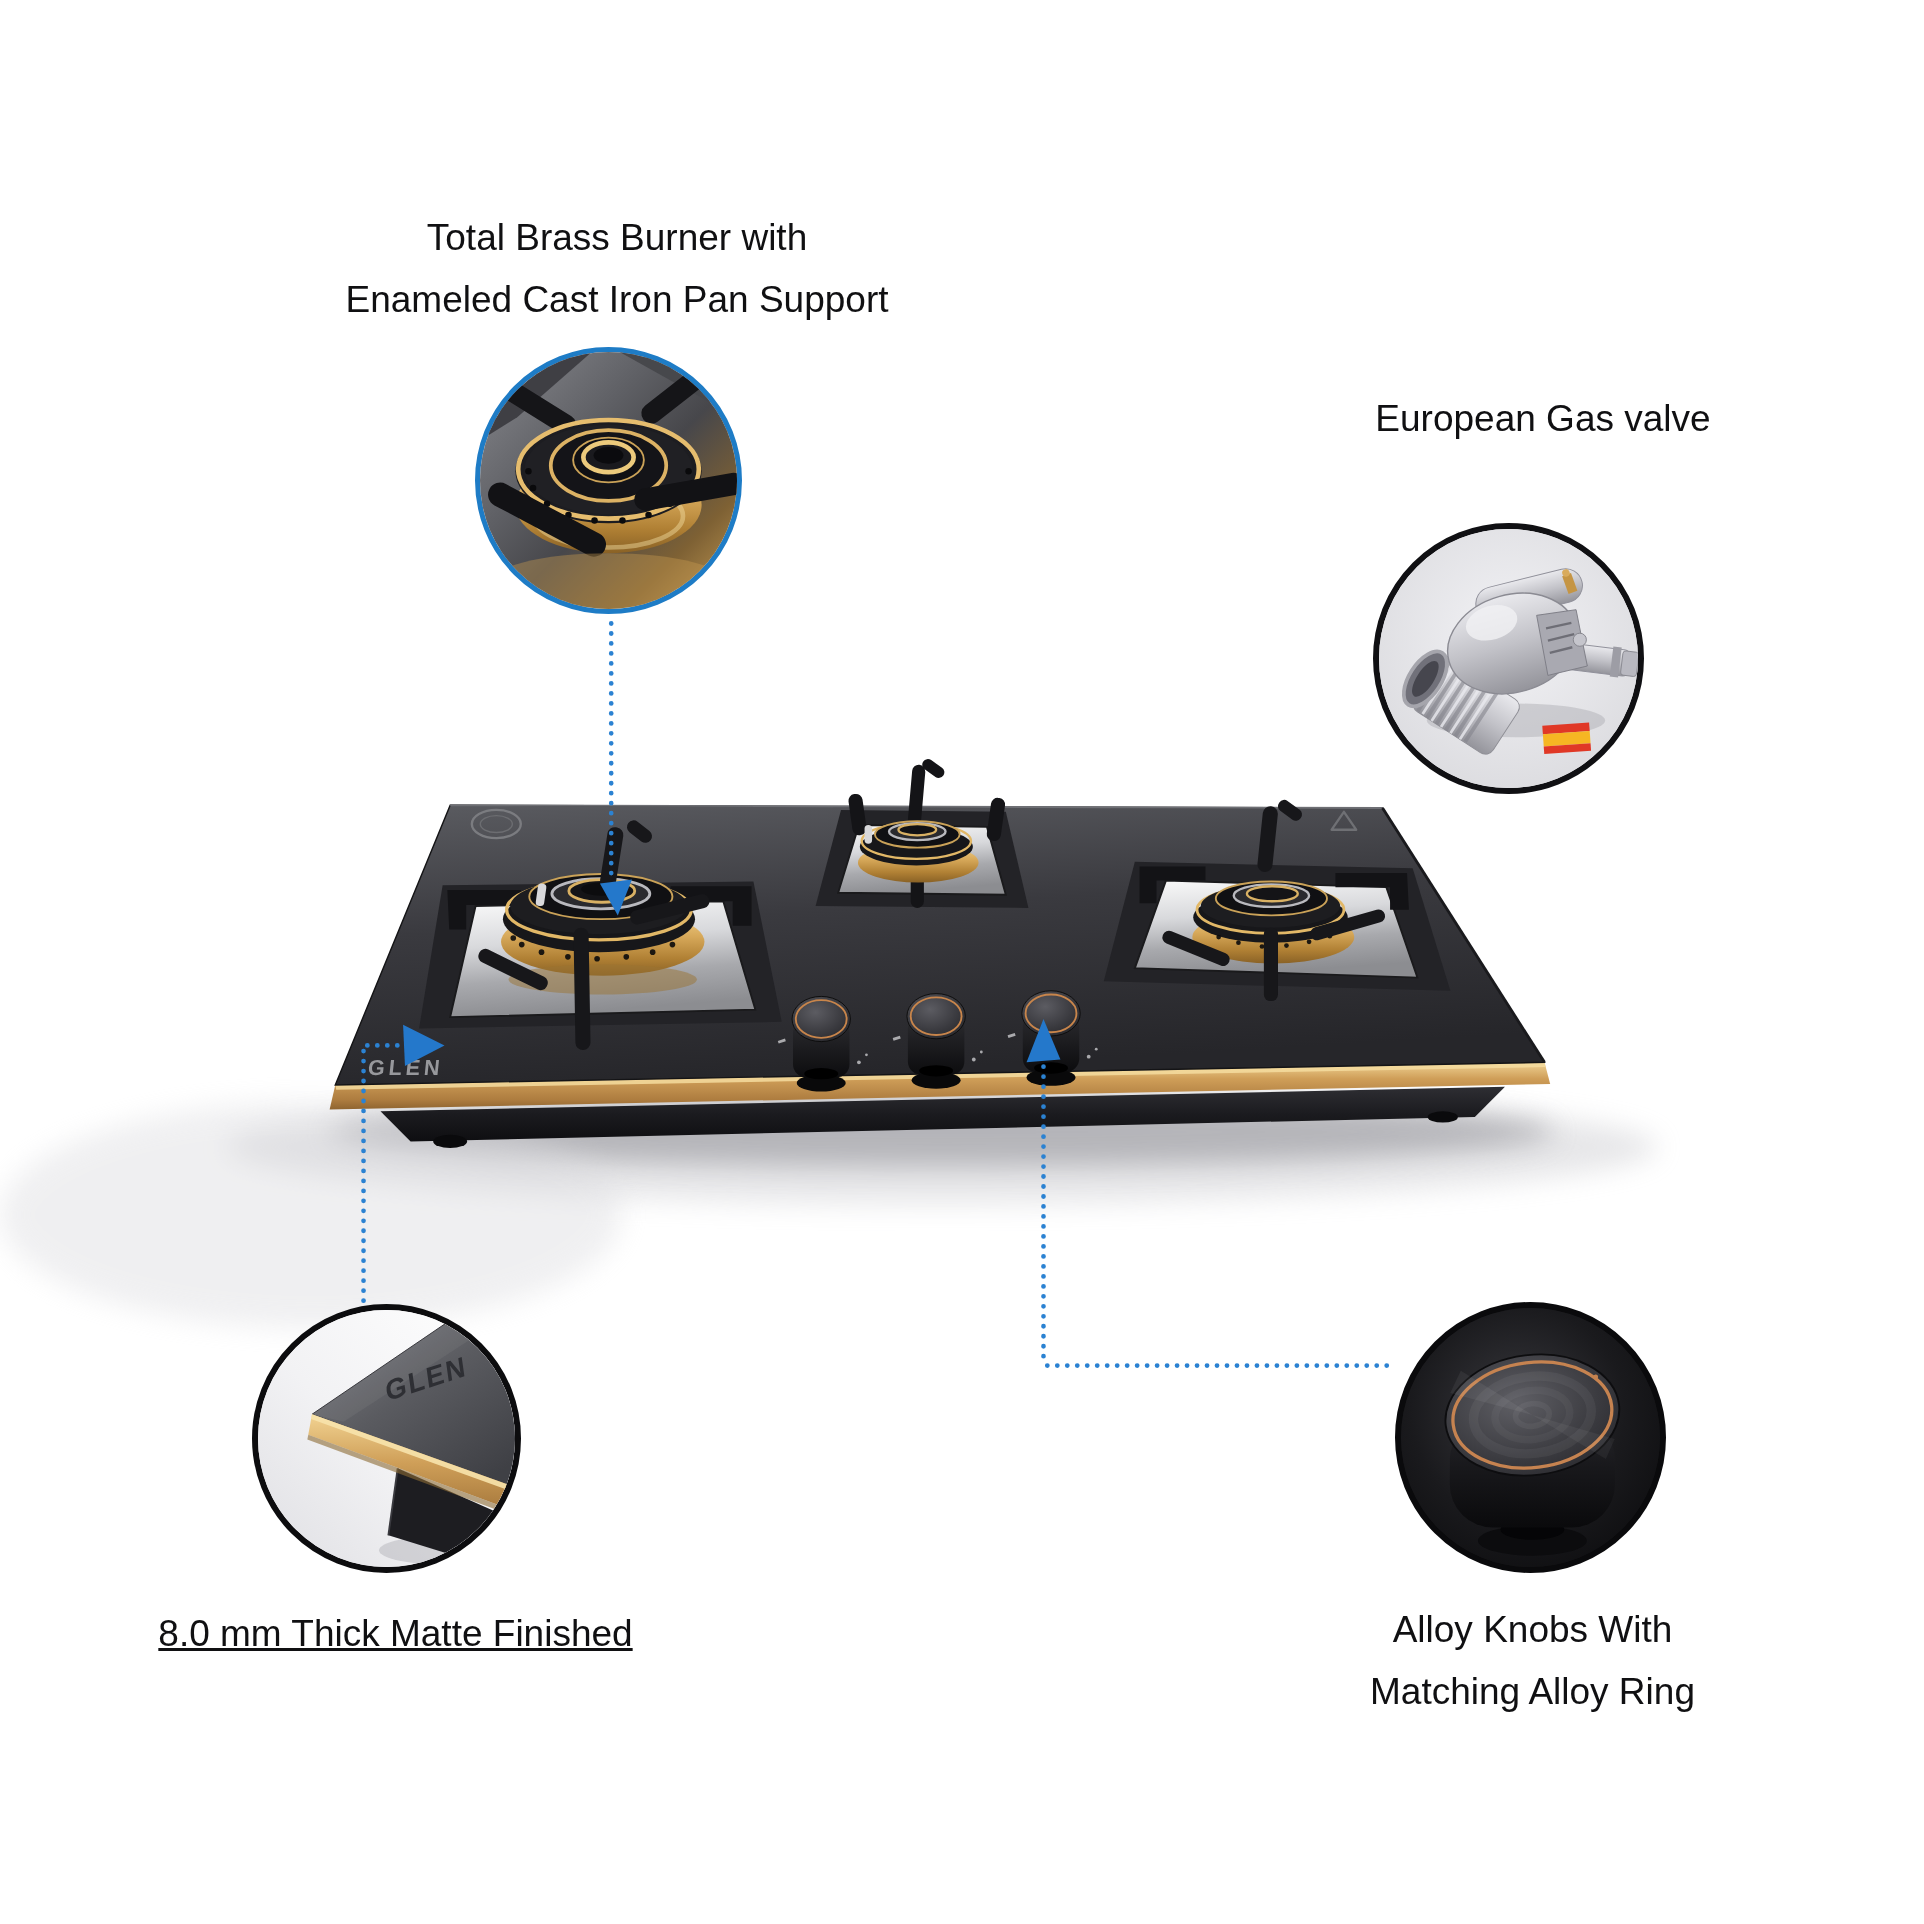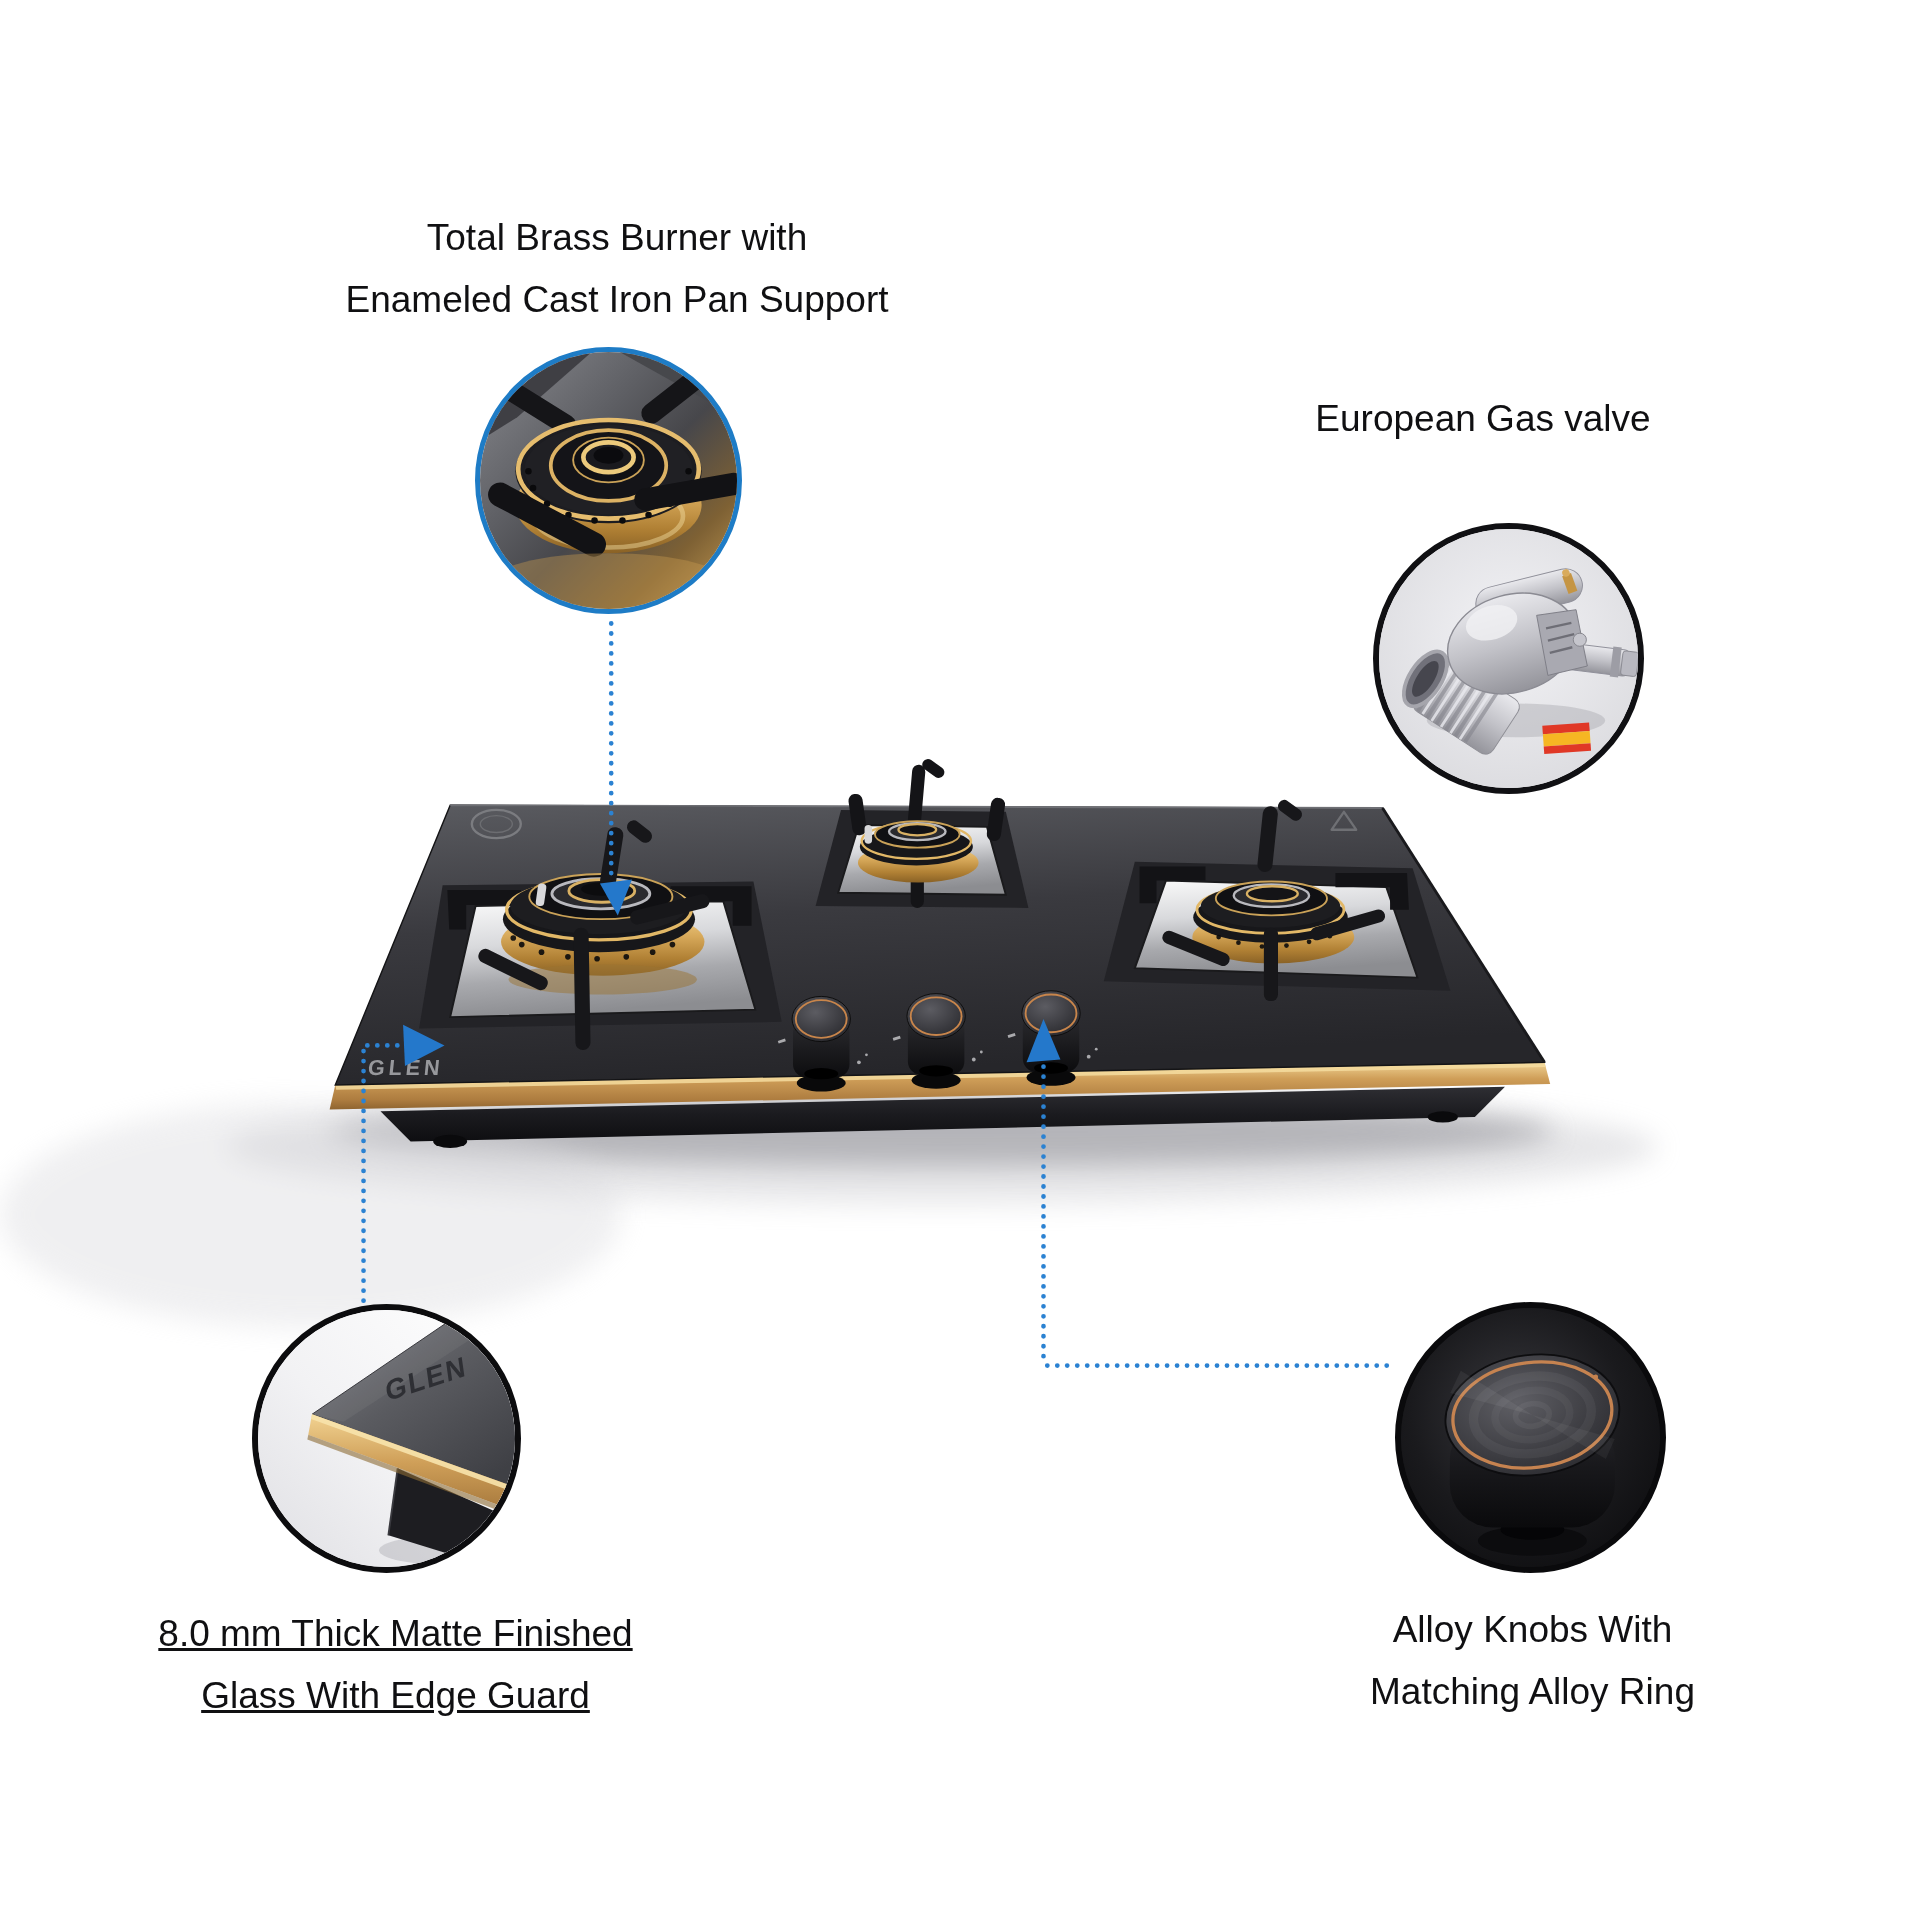--- a/index.html
+++ b/index.html
@@ -241,26 +241,25 @@
       <polygon points="656,972 671,934 637,938"></polygon>
       <polygon points="472,1110 428,1088 430,1132"></polygon>
       <polygon points="1108,1082 1090,1128 1126,1125"></polygon>
     </g>
   </svg>
 
   <div class="caption" style="left:137px;top:207px;width:960px;">
     <span>Total Brass Burner with</span>
     <span>Enameled Cast Iron Pan Support</span>
   </div>
-  <div class="caption" style="left:1174px;top:388px;width:618px;">
+  <div class="caption" style="left:1234px;top:388px;width:618px;">
     <span>European Gas valve</span>
   </div>
   <div class="caption" style="left:36px;top:1603px;width:719px;text-decoration:underline;">
     <span>8.0 mm Thick Matte Finished</span>
-    <span>Glass With Edge Guard</span>
   </div>
   <div class="caption" style="left:1173px;top:1599px;width:719px;">
     <span>Alloy Knobs With</span>
     <span>Matching Alloy Ring</span>
   </div>
 
   <div id="inset-burner" class="inset">
     <svg viewBox="0 0 276 276">
       <defs>
         <linearGradient id="bBg" x1="0" y1="0" x2="1" y2="1">

